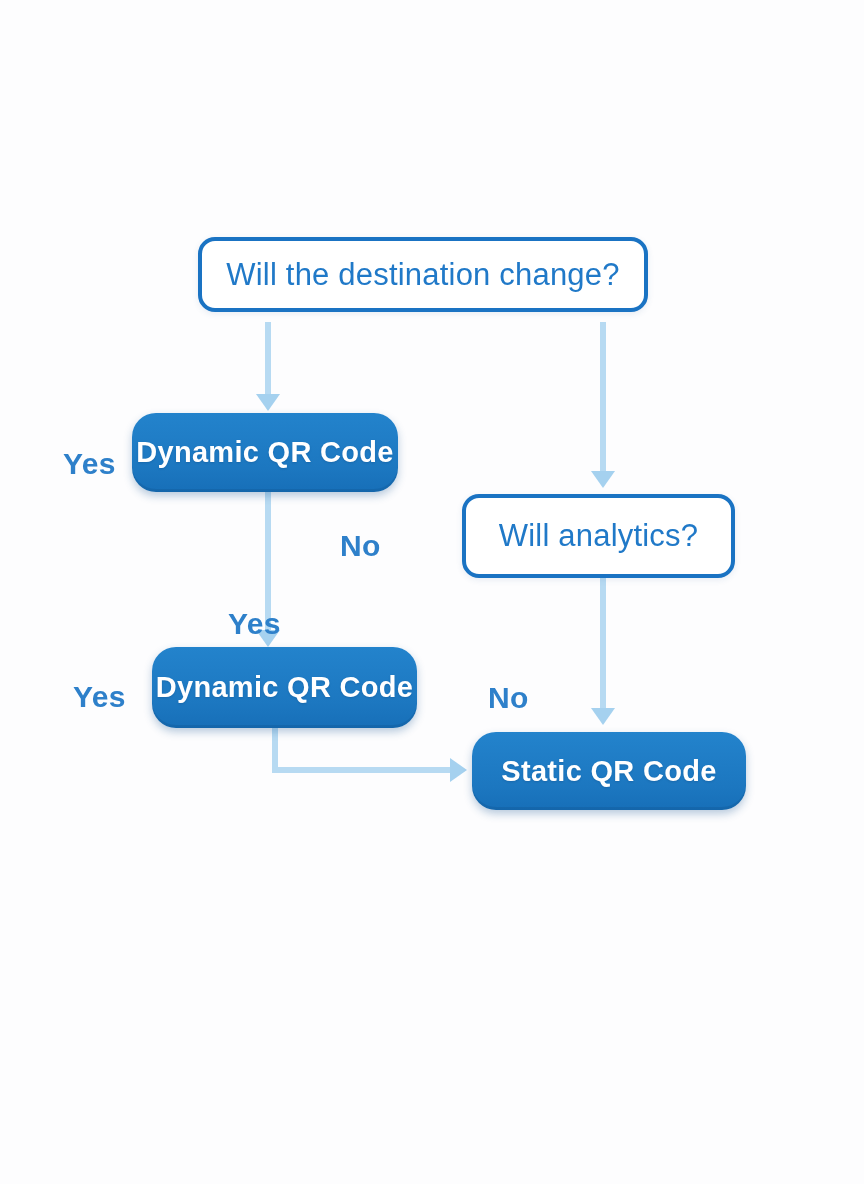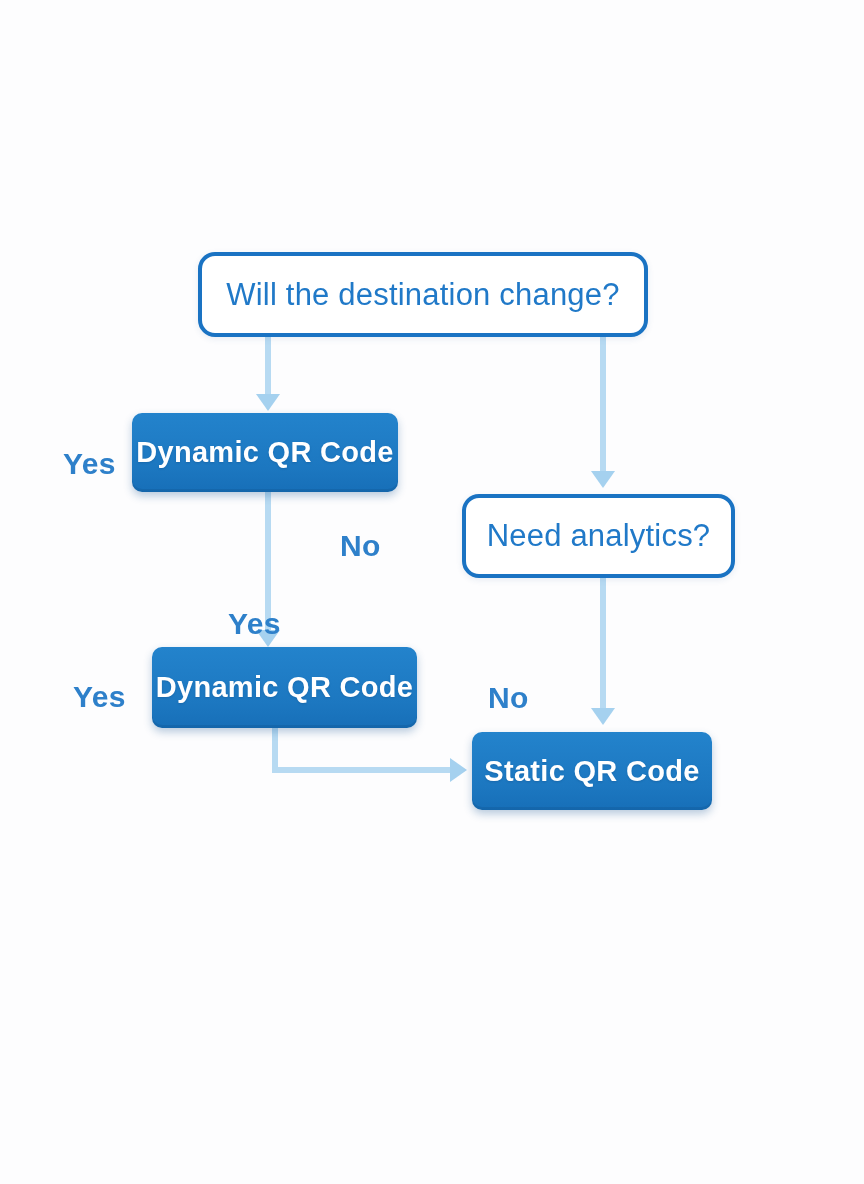--- a/index.html
+++ b/index.html
@@ -30,34 +30,34 @@
     border: 4px solid var(--node-border, #1a73c3);
     border-radius: 17px;
     color: var(--node-text-blue, #2079c8);
     font-size: 31px;
     font-weight: 500;
     letter-spacing: 0.2px;
     box-shadow: 0 2px 6px rgba(40, 90, 150, 0.10);
   }
   .node.filled {
     background: linear-gradient(180deg, var(--node-fill-light, #2383cc) 0%, var(--node-fill, #1c77c0) 70%, var(--node-fill-dark, #176fb8) 100%);
-    border-radius: 10px;
+    border-radius: 24px;
     color: #ffffff;
     font-size: 29px;
     font-weight: 700;
     letter-spacing: 0.3px;
     box-shadow: 0 4px 9px rgba(25, 85, 145, 0.30), inset 0 -3px 0 rgba(0, 40, 80, 0.12);
     text-shadow: 0 1px 2px rgba(10, 60, 110, 0.25);
   }
 
-  #n-root      { left: 198px; top: 252px; width: 450px; height: 85px; align-items: center; }
+  #n-root      { left: 198px; top: 237px; width: 450px; height: 75px; align-items: center; }
   #n-dynamic1  { left: 132px; top: 413px; width: 266px; height: 79px; }
   #n-analytics { left: 462px; top: 494px; width: 273px; height: 84px; }
   #n-dynamic2  { left: 152px; top: 647px; width: 265px; height: 81px; }
-  #n-static    { left: 472px; top: 732px; width: 240px; height: 78px; }
+  #n-static    { left: 472px; top: 732px; width: 274px; height: 78px; }
 
   
   .line {
     position: absolute;
     background: var(--connector, #b7daf2);
   }
   .line.v { width: 6px; }
   .line.h { height: 6px; }
 
   #c-root-dyn1   { left: 265px; top: 322px; height: 74px; }
@@ -124,21 +124,21 @@
 
   <div class="node outline" id="n-root">
     <span>Will the destination change?</span>
   </div>
 
   <div class="node filled" id="n-dynamic1">
     <span>Dynamic QR Code</span>
   </div>
 
   <div class="node outline" id="n-analytics">
-    <span>Need analytics?</span>
+    <span>Will analytics?</span>
   </div>
 
   <div class="node filled" id="n-dynamic2">
     <span>Dynamic QR Code</span>
   </div>
 
   <div class="node filled" id="n-static">
     <span>Static QR Code</span>
   </div>
 

